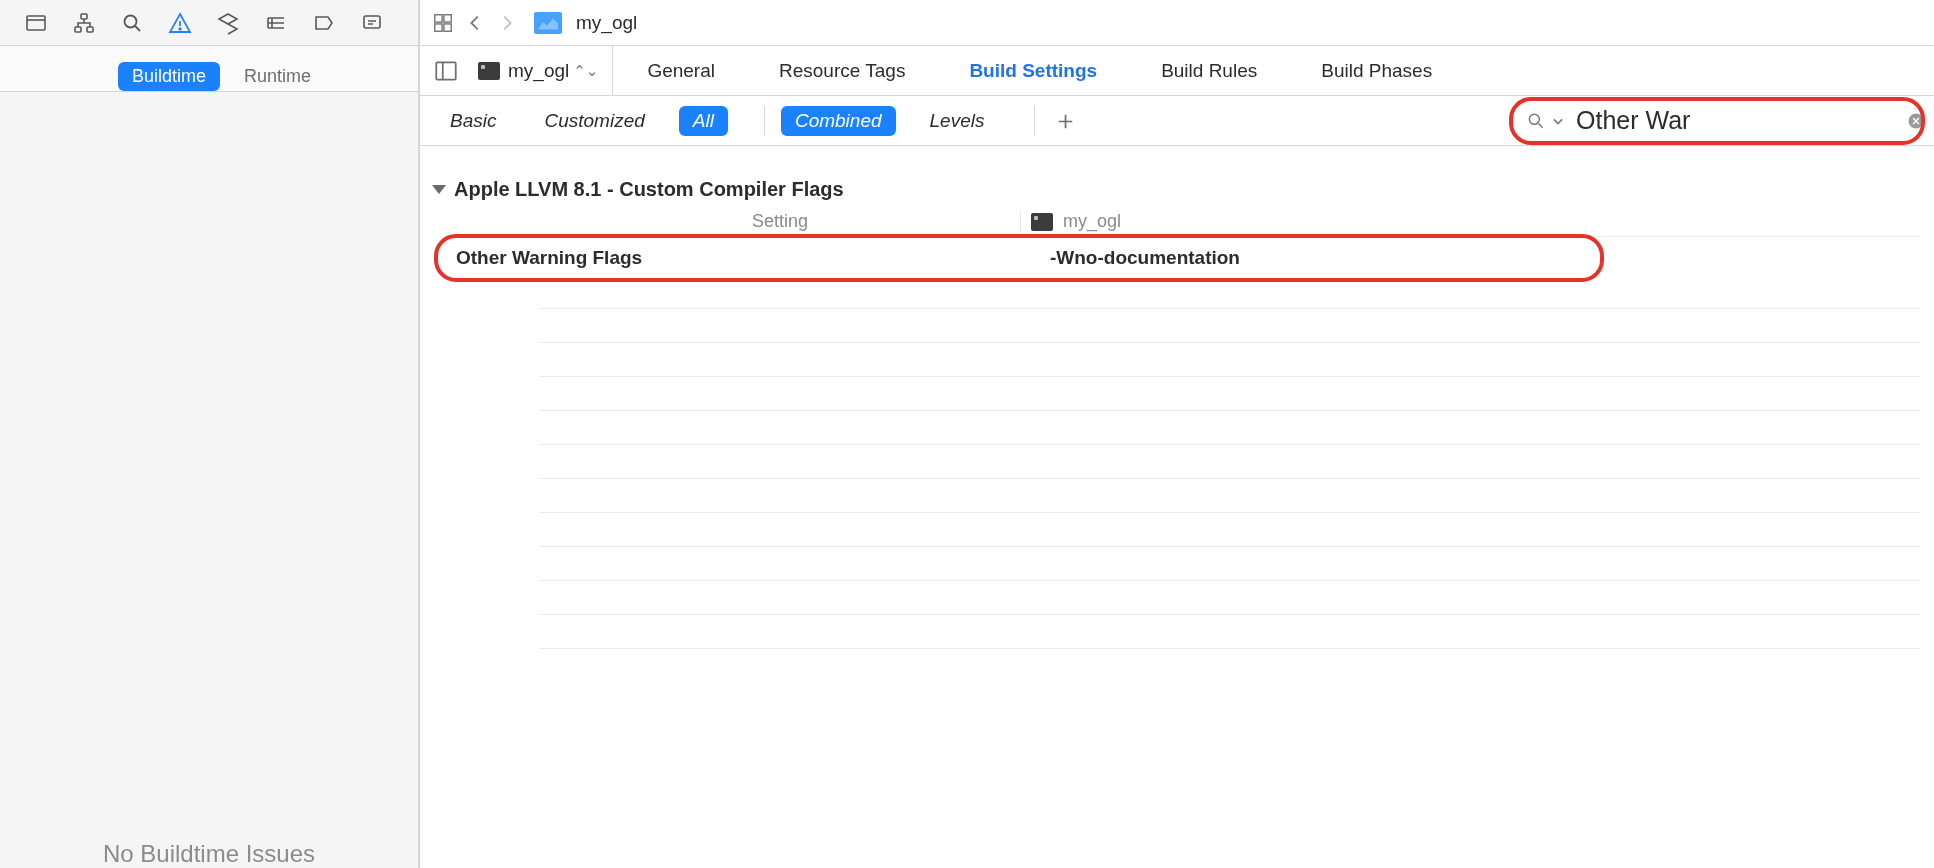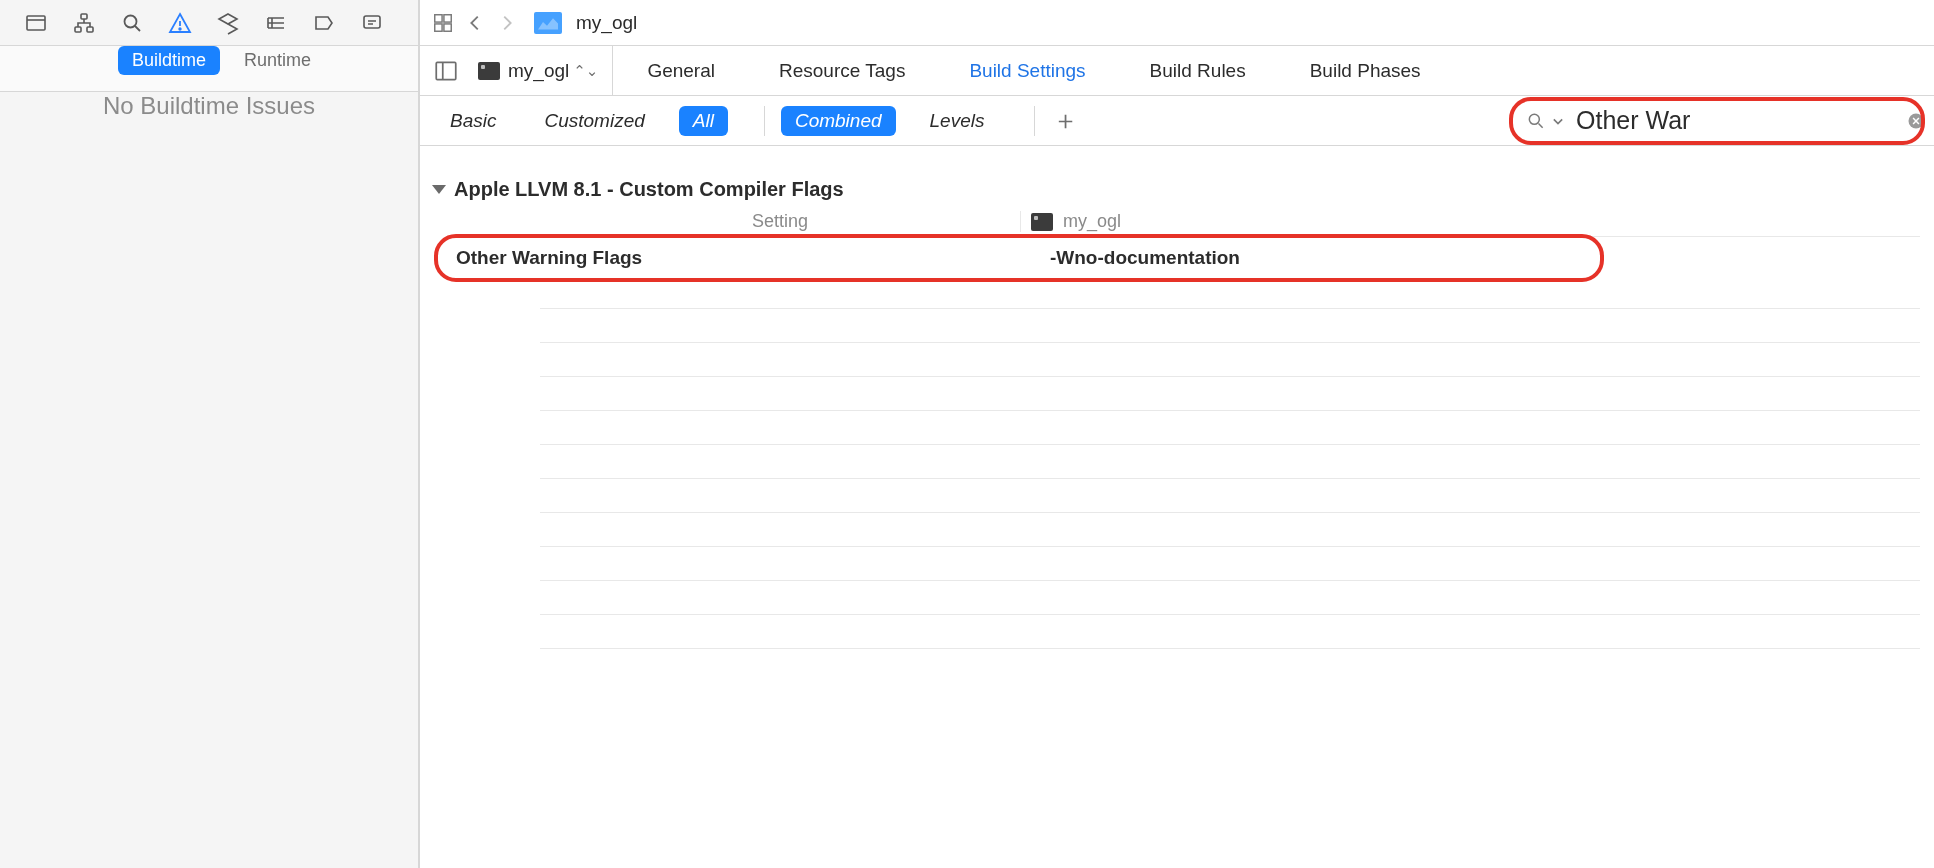--- a/index.html
+++ b/index.html
@@ -44,37 +44,37 @@
     width: 24px; height: 24px;
     display: inline-flex; align-items: center; justify-content: center;
     color: #595959;
   }
   .nav-toolbar .icon.active { color: var(--blue); }
   .nav-toolbar svg { width: 24px; height: 24px; }
 
   .seg-row {
     height: 46px;
     border-bottom: 1px solid var(--border-gray);
-    display: flex; align-items: flex-start; justify-content: center;
+    display: flex; align-items: flex-end; justify-content: center;
     gap: 10px;
     background: #fafafa;
     padding-left: 25px;
   }
   .seg-btn {
     padding: 4px 14px;
     border-radius: 6px;
     font-size: 18px;
     font-weight: 500;
   }
   .seg-btn.active { background: var(--pill-blue); color: #fff; }
   .seg-btn:not(.active) { color: var(--text-gray); }
 
   .sidebar-body {
     flex: 1;
-    display: flex; align-items: flex-start; justify-content: center;
+    display: flex; align-items: flex-end; justify-content: center;
   }
   .no-issues {
     color: #8b8b8b;
     font-size: 24px;
     font-weight: 400;
   }
 
   
   .main {
     flex: 1;
@@ -128,21 +128,21 @@
   .chevrons { font-size: 15px; color:#6e6e6e; margin-left:-4px;}
 
   .proj-tabs { display:flex; align-items:center; flex:1; height:100%; }
   .proj-tab {
     padding: 0 32px;
     height: 100%;
     display:flex; align-items:center;
     font-size: 19px;
     color: var(--text-dark);
   }
-  .proj-tab.active { color: var(--blue-text); }
+  .proj-tab.active { color: var(--blue-text); font-weight: bold; }
 
   .filter-bar {
     height: 50px;
     border-bottom: 1.5px solid var(--border-gray);
     display:flex; align-items:center;
     padding: 0 16px;
   }
   .filter-btn {
     padding: 4px 14px;
     font-size: 19px;

